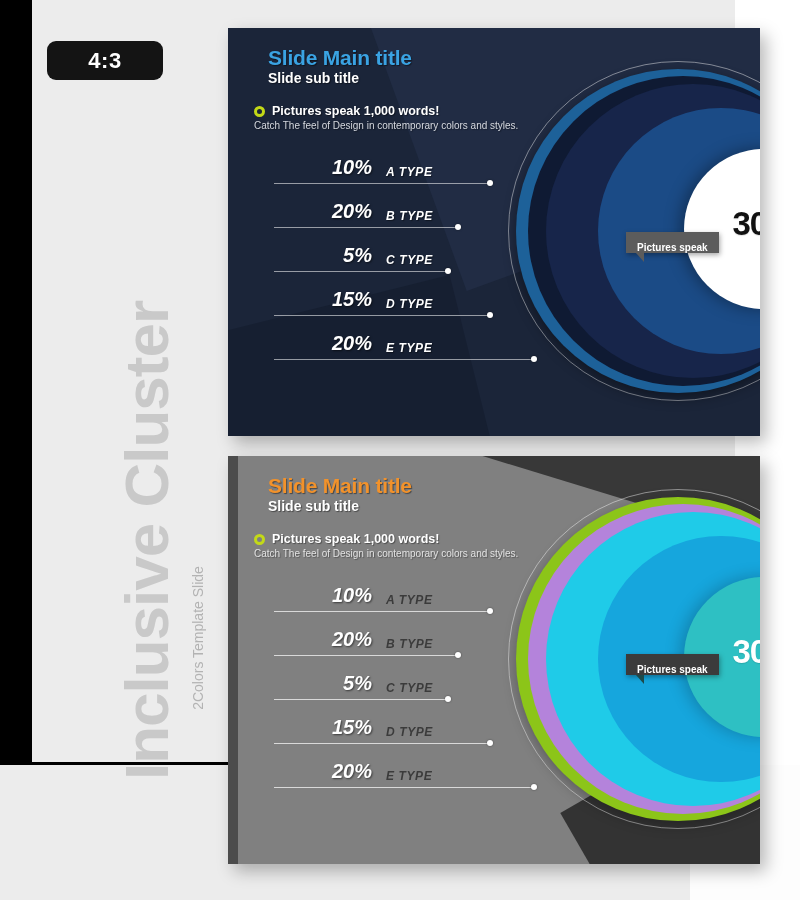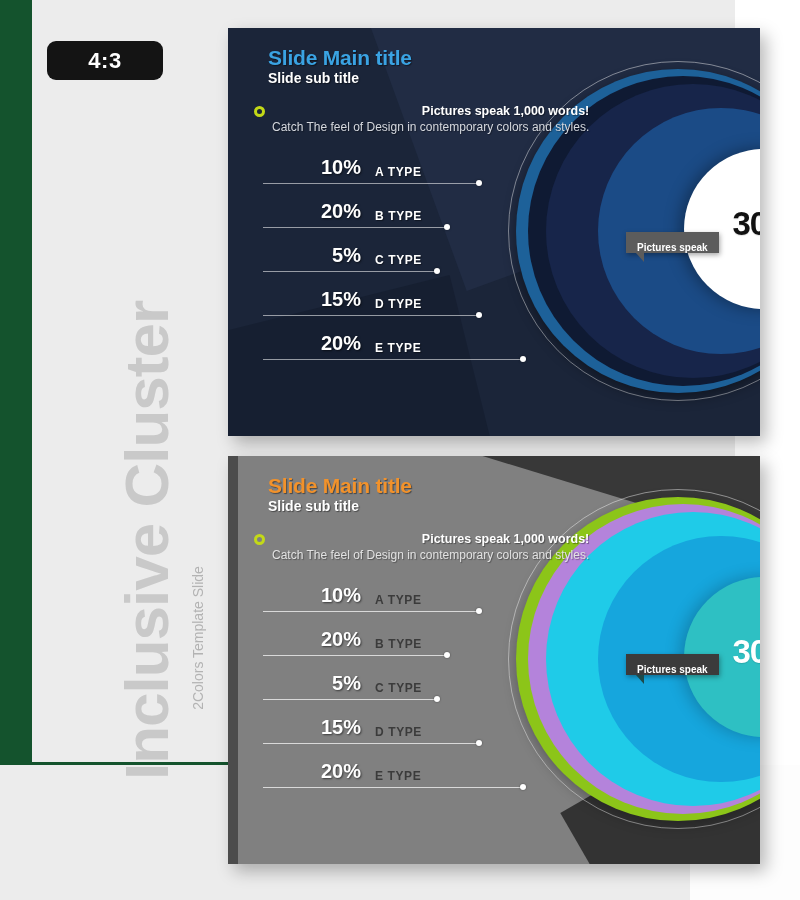--- a/index.html
+++ b/index.html
@@ -5,21 +5,21 @@
   * { box-sizing: border-box; margin: 0; padding: 0; }
   html, body {
     width: 800px; height: 900px;
     font-family: "Liberation Sans", sans-serif;
     background: #ffffff;
     overflow: hidden;
   }
   #page {
     position: relative;
     width: 744px; height: 900px;
-    background: #14532d;
+    background: #000000;
   }
 
   
   .panel-upper {
     position: absolute;
     left: 32px; top: 0; width: 703px; height: 762px;
     background: #ececec;
   }
   .panel-lower {
     position: absolute;
@@ -126,39 +126,39 @@
     text-shadow: 1px 1px 1px rgba(0,0,0,0.45);
   }
   #slide-dark .main-title  { color: #3aa3e3; }
   #slide-light .main-title { color: #f2922b; }
   .sub-title {
     margin-top: 0;
     font-size: 14px; font-weight: bold; color: #ffffff;
     text-shadow: 1px 1px 1px rgba(0,0,0,0.45);
   }
   .bullet-block { position: absolute; left: 26px; top: 76px; z-index: 6; }
-  .bullet-line { display: flex; align-items: center; gap: 7px; justify-content: space-between; }
+  .bullet-line { display: flex; align-items: center; gap: 7px; }
   .bullet-dot {
     width: 11px; height: 11px; border-radius: 50%;
     border: 3px solid #c3d917; background: transparent;
     flex: 0 0 auto;
   }
   .bullet-text {
     font-size: 12.5px; font-weight: bold; color: #ffffff;
     text-shadow: 1px 1px 1px rgba(0,0,0,0.4);
   }
   .bullet-desc {
-    margin-top: 2px; margin-left: 18px;
-    font-size: 12px; color: #d5d8de;
+    margin-top: 2px; 
+    font-size: 10px; color: #d5d8de;
     text-shadow: 1px 1px 1px rgba(0,0,0,0.35);
   }
   #slide-light .bullet-desc { color: #e2e2e2; }
 
   
-  .legend { position: absolute; left: 35px; top: 128px; width: 330px; z-index: 7; }
+  .legend { position: absolute; left: 46px; top: 128px; width: 330px; z-index: 7; font-style: italic; }
   .legend-row { position: relative; height: 44px; }
   .legend-pct {
     position: absolute; right: 232px; top: 0;
     font-size: 20px; font-weight: bold; color: #ffffff;
     text-shadow: 1px 1px 2px rgba(0,0,0,0.55);
     white-space: nowrap;
   }
   .legend-type {
     position: absolute; left: 112px; top: 9px;
     font-size: 12px; font-weight: bold; letter-spacing: 0.6px;

